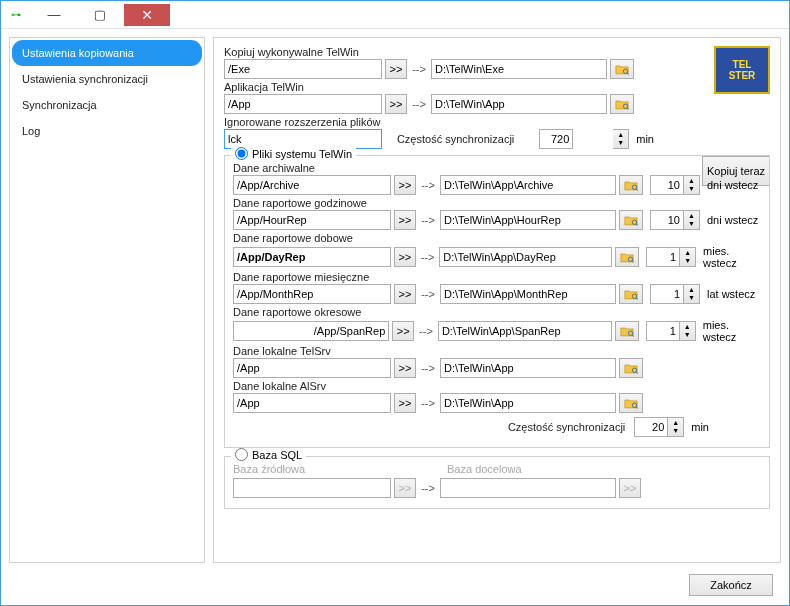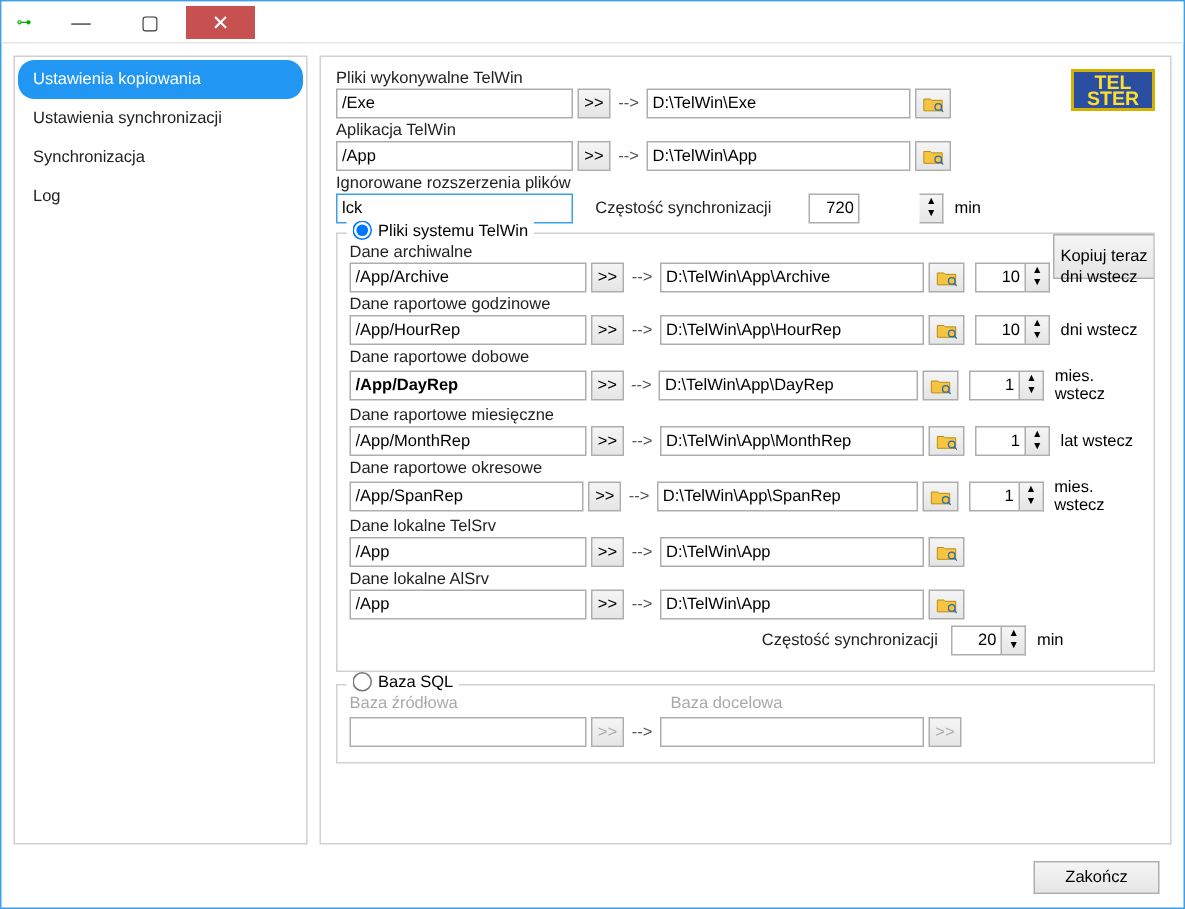--- a/index.html
+++ b/index.html
@@ -22,21 +22,21 @@
 .smallbtn { width: 22px; height: 20px; border: 1px solid #adadad; background: linear-gradient(#f5f5f5,#e5e5e5); font: inherit; padding:0; display:flex; align-items:center; justify-content:center; }
 .arrow { width: 18px; text-align: center; color: #555; }
 .browsebtn { width: 24px; height: 20px; border: 1px solid #adadad; background: linear-gradient(#f5f5f5,#e5e5e5); display:flex; align-items:center; justify-content:center; }
 .spinner { display:flex; }
 .spinner input { width: 34px; height: 20px; border:1px solid #adadad; text-align:right; padding:0 3px; font:inherit; }
 .spinner .updown { width:16px; height:20px; border:1px solid #adadad; border-left:none; background:linear-gradient(#f5f5f5,#e5e5e5); font-size:7px; line-height:8px; display:flex; flex-direction:column; align-items:center; justify-content:center; }
 .unit { margin-left: 4px; }
 .groupset { border:1px solid #d0d0d0; margin-top:6px; padding: 6px 4px 8px 8px; position:relative; }
 .groupset .legend { position:absolute; top:-9px; left:6px; background:#fff; padding:0 4px; display:flex; align-items:center; gap:4px; }
 input[type=radio]{ margin:0; }
-.logo { position:absolute; top:8px; right:10px; width:56px; height:28px; background:#2a4ea0; border:2px solid #d4b000; display:flex; align-items:center; justify-content:center; color:#ffde2e; font-weight:bold; font-size:13px; text-align:center; line-height:11px; }
+.logo { position:absolute; top:8px; right:10px; width:56px; height:48px; background:#2a4ea0; border:2px solid #d4b000; display:flex; align-items:center; justify-content:center; color:#ffde2e; font-weight:bold; font-size:10px; text-align:center; line-height:11px; }
 .copybtn { position:absolute; top:118px; right:10px; width:68px; height:30px; border:1px solid #adadad; background:linear-gradient(#f5f5f5,#e5e5e5); font:inherit; }
 .bottombar { height:28px; display:flex; justify-content:flex-end; align-items:center; padding:0 16px; }
 .bottombar button { width:84px; height:22px; border:1px solid #adadad; background:linear-gradient(#f5f5f5,#e5e5e5); font:inherit; }
 .path-pair { display:flex; align-items:center; gap:3px; margin-bottom:2px; }
 .folder-icon { width:14px; height:11px; }
 </style>
 </head>
 <body>
 
 <div class="titlebar">
@@ -54,21 +54,21 @@
     <div class="item">Synchronizacja</div>
     <div class="item">Log</div>
   </div>
 
   <div class="main">
     <div class="logo" style="white-space:pre;">TEL
 STER</div>
     <button class="copybtn">Kopiuj teraz</button>
 
     <div style="width:430px;">
-      <div class="label">Pliki wykonywalne TelWin</div>
+      <div class="label">Kopiuj wykonywalne TelWin</div>
       <div class="path-pair">
         <input class="textin" style="width: 158px;" value="/Exe">
         <button class="smallbtn">&gt;&gt;</button>
         <span class="arrow">--&gt;</span>
         <input class="textin" style="width: 176px;" value="D:\TelWin\Exe">
         <button class="browsebtn">
             <svg class="folder-icon" viewBox="0 0 16 12">
               <path fill="#f5c542" stroke="#b8860b" stroke-width="0.7" d="M1 2h5l1 1h8v8H1z"></path>
               <circle cx="12" cy="8" r="2.5" fill="none" stroke="#2a6cb0" stroke-width="1"></circle>
               <line x1="14" y1="10" x2="16" y2="12" stroke="#2a6cb0" stroke-width="1"></line>
@@ -181,21 +181,21 @@
               </svg>
             </button>
     <div class="spinner" style="margin-left:4px;">
               <input value="1" style="">
               <div class="updown">▲<br>▼</div>
             </div>
             <span class="unit">lat wstecz</span>
           </div>
           <div class="label">Dane raportowe okresowe</div>
           <div class="path-pair">
-    <input class="textin" style="width: 158px;" value="/App/SpanRep">
+    <input class="textin" style="width: 158px; text-align: right;" value="/App/SpanRep">
     <button class="smallbtn">&gt;&gt;</button>
     <span class="arrow">--&gt;</span>
     <input class="textin" style="width: 176px;" value="D:\TelWin\App\SpanRep">
     <button class="browsebtn">
               <svg class="folder-icon" viewBox="0 0 16 12">
                 <path fill="#f5c542" stroke="#b8860b" stroke-width="0.7" d="M1 2h5l1 1h8v8H1z"></path>
                 <circle cx="12" cy="8" r="2.5" fill="none" stroke="#2a6cb0" stroke-width="1"></circle>
                 <line x1="14" y1="10" x2="16" y2="12" stroke="#2a6cb0" stroke-width="1"></line>
               </svg>
             </button>

